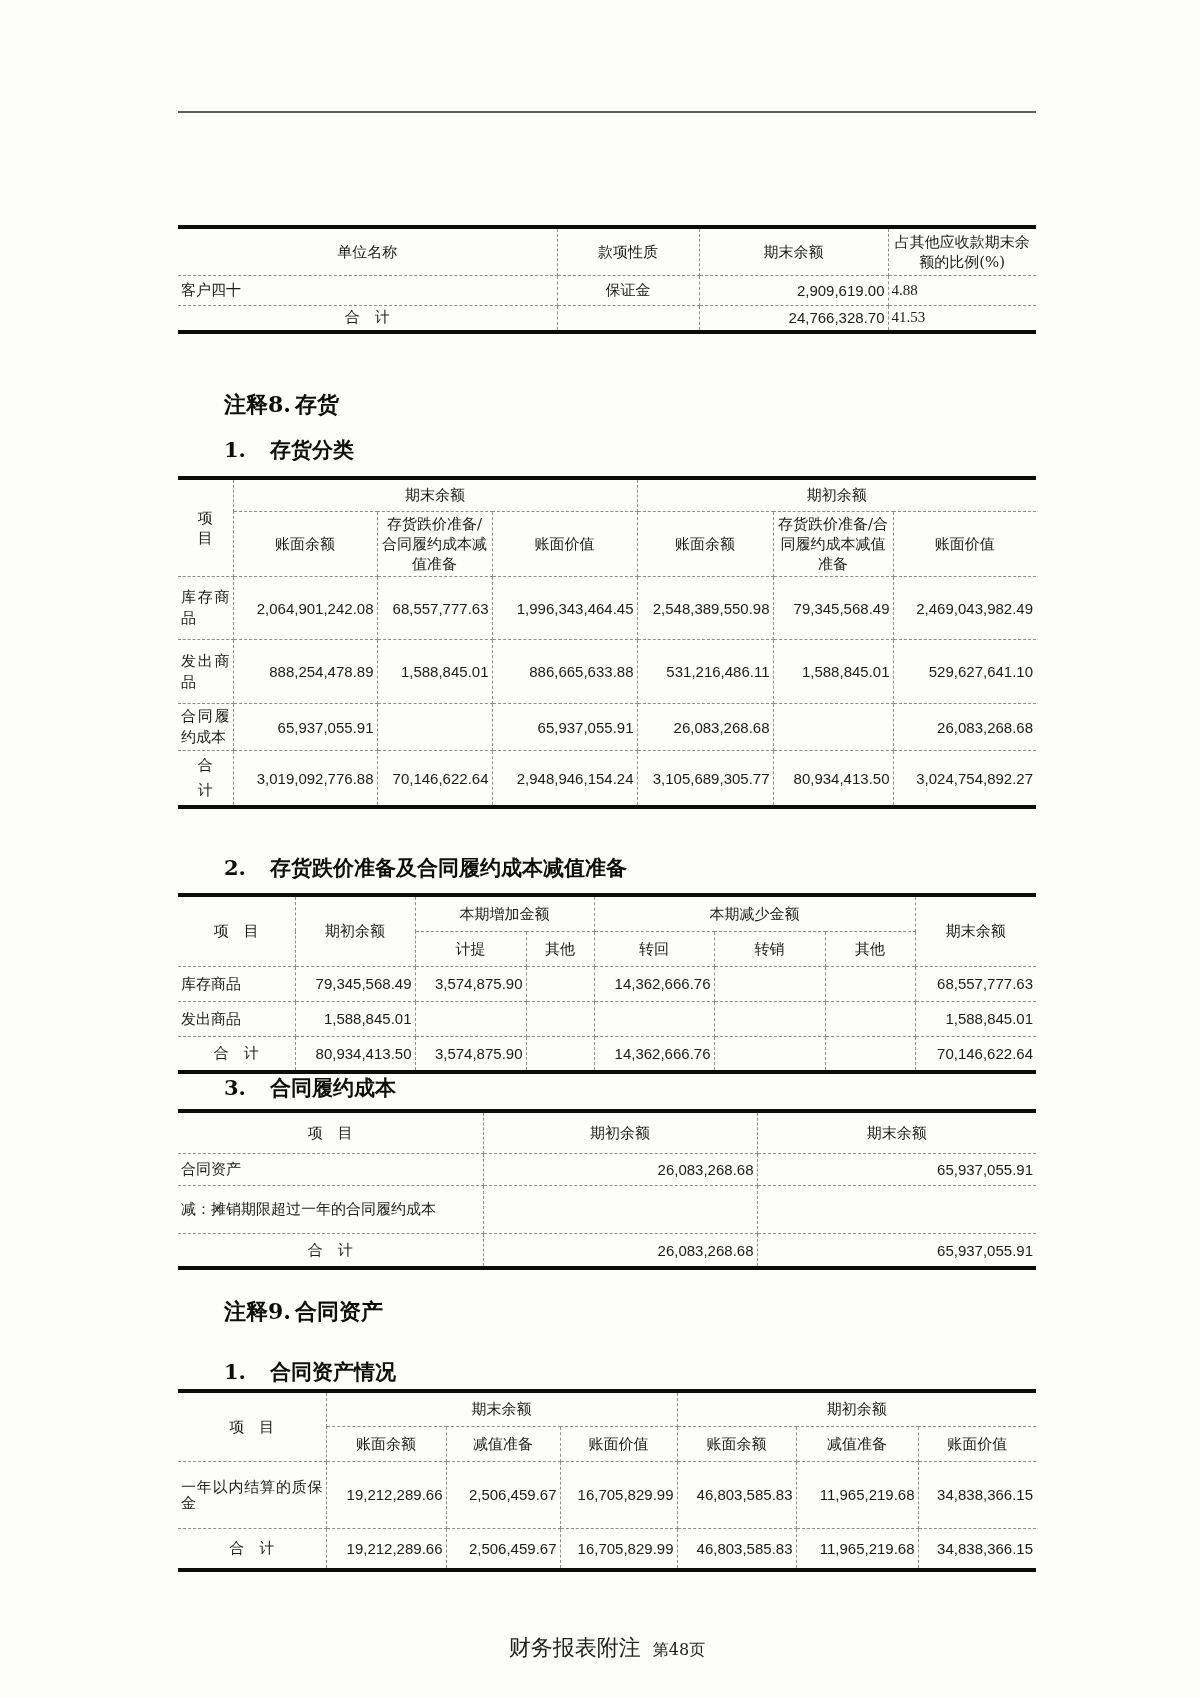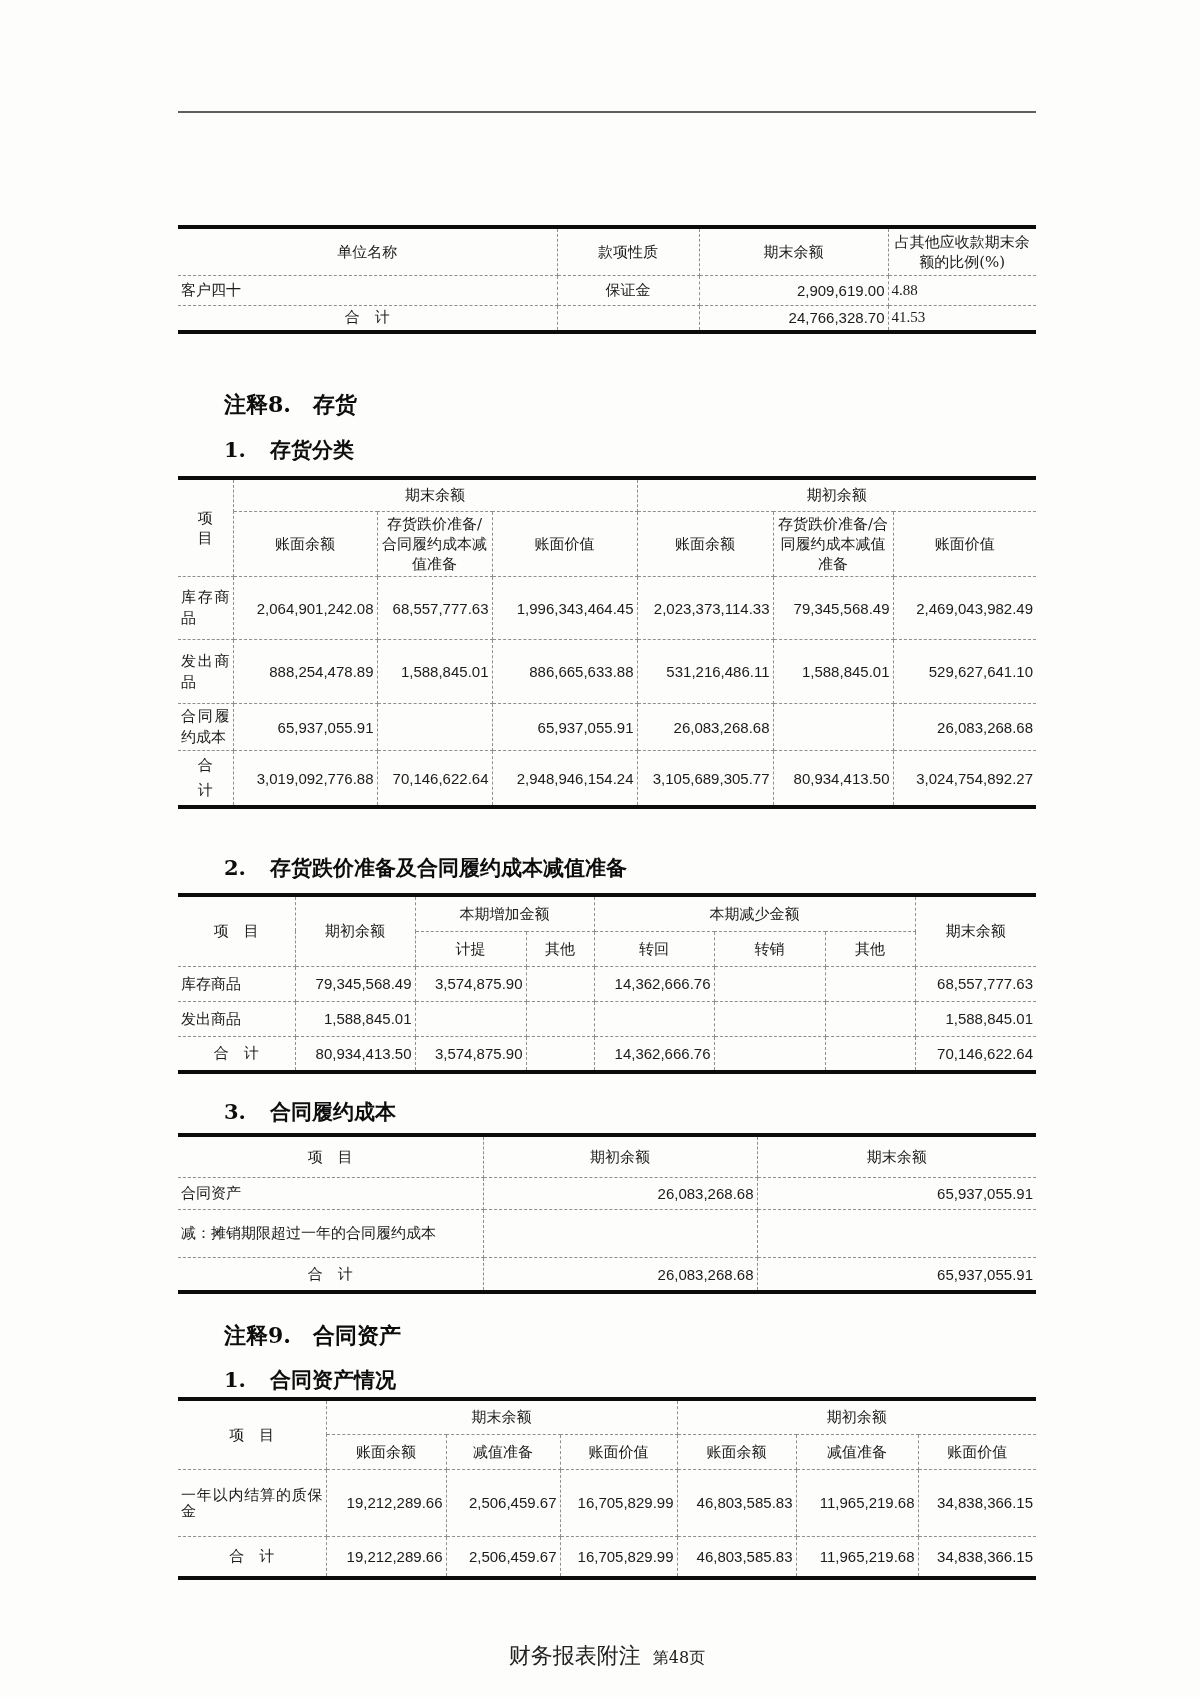--- a/index.html
+++ b/index.html
@@ -41,34 +41,34 @@
   .lbl  { text-align:left; padding-left:11px; line-height:1.5; }
   .lblj { text-align:justify; padding:1px 4px; line-height:21px; }
   .lblj4{ text-align:justify; padding:2px 8px; line-height:16px; font-size:16px; }
   .itemhdr { white-space:pre-line; line-height:42px; }
   .totstack{ white-space:pre-line; text-align:center; line-height:25px; }
   .subhdr  { line-height:17px; }
   .vlow  { vertical-align:bottom; padding-bottom:4px; }
   .vhigh { vertical-align:top; padding-top:7px; }
 
   .h1 { margin-left:46px; font-size:22px; font-weight:bold; color:#0d0d0d; line-height:28px; }
-  .h1 .tx { margin-left:22px; }
+  .h1 .tx { margin-left:4px; }
   .h2 { margin-left:46px; font-size:21px; font-weight:bold; color:#0d0d0d; line-height:27px; }
   .h2 .tx { margin-left:24px; }
 
   .mt-t1 { margin-top:112px; }
   .mt-n8 { margin-top:56px; }
   .mt-s1 { margin-top:18px; }
   .mt-ti { margin-top:13px; }
   .mt-s2 { margin-top:45px; }
   .mt-t2 { margin-top:12px; }
-  .mt-s3 { margin-top:24px; }
+  .mt-s3 { }
   .mt-t3 { margin-top:8px; }
   .mt-n9 { margin-top:27px; }
-  .mt-s4 { margin-top:17px; }
+  .mt-s4 { margin-top:33px; }
   .mt-t4 { margin-top:4px; }
 
   .footer { margin-top:61px; text-align:center; }
   .footer .ft1 { font-size:22px; color:#222; }
   .footer .ft2 { font-size:16px; color:#222; margin-left:12px; }
 </style>
 </head>
 <body>
 
 <div class="page">
@@ -136,21 +136,21 @@
           <th class="subhdr">账面价值</th>
           <th class="subhdr">账面余额</th>
           <th class="subhdr">存货跌价准备/合同履约成本减值准备</th>
           <th class="subhdr">账面价值</th>
         </tr>
         <tr class="h63">
           <td class="lblj">库存商品</td>
           <td class="num">2,064,901,242.08</td>
           <td class="num">68,557,777.63</td>
           <td class="num">1,996,343,464.45</td>
-          <td class="num">2,023,373,114.33</td>
+          <td class="num">2,548,389,550.98</td>
           <td class="num">79,345,568.49</td>
           <td class="num">2,469,043,982.49</td>
         </tr>
         <tr class="h64">
           <td class="lblj">发出商品</td>
           <td class="num">888,254,478.89</td>
           <td class="num">1,588,845.01</td>
           <td class="num">886,665,633.88</td>
           <td class="num">531,216,486.11</td>
           <td class="num">1,588,845.01</td>

